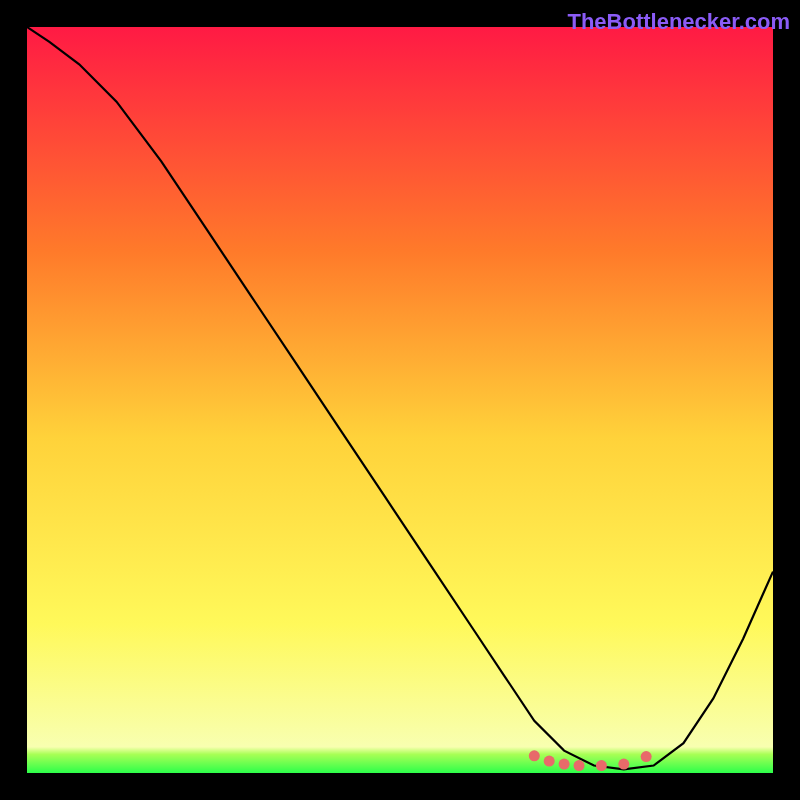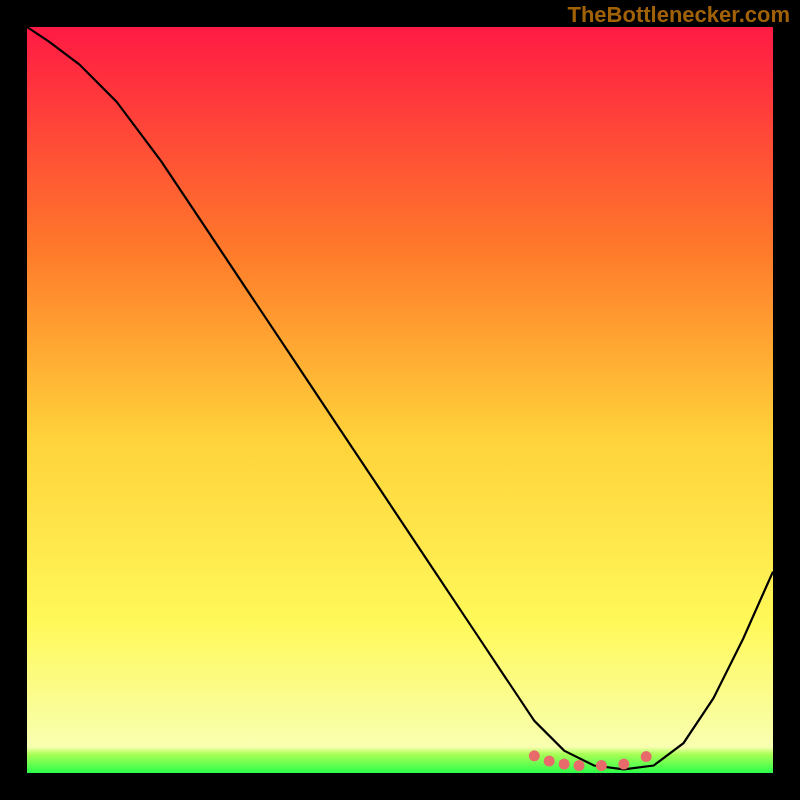--- a/index.html
+++ b/index.html
@@ -11,23 +11,23 @@
     font-family: Arial, Helvetica, sans-serif;
   }
   .frame {
     position: relative;
     width: 800px;
     height: 800px;
     background: #000;
   }
   .attribution {
     position: absolute;
-    top: 2px;
+    top: 9px;
     right: 10px;
-    color: #a16207;
+    color: #8b5cf6;
     font-size: 22px;
     font-weight: bold;
     z-index: 10;
   }
   .plot-area {
     position: absolute;
     left: 27px;
     top: 27px;
     width: 746px;
     height: 746px;

